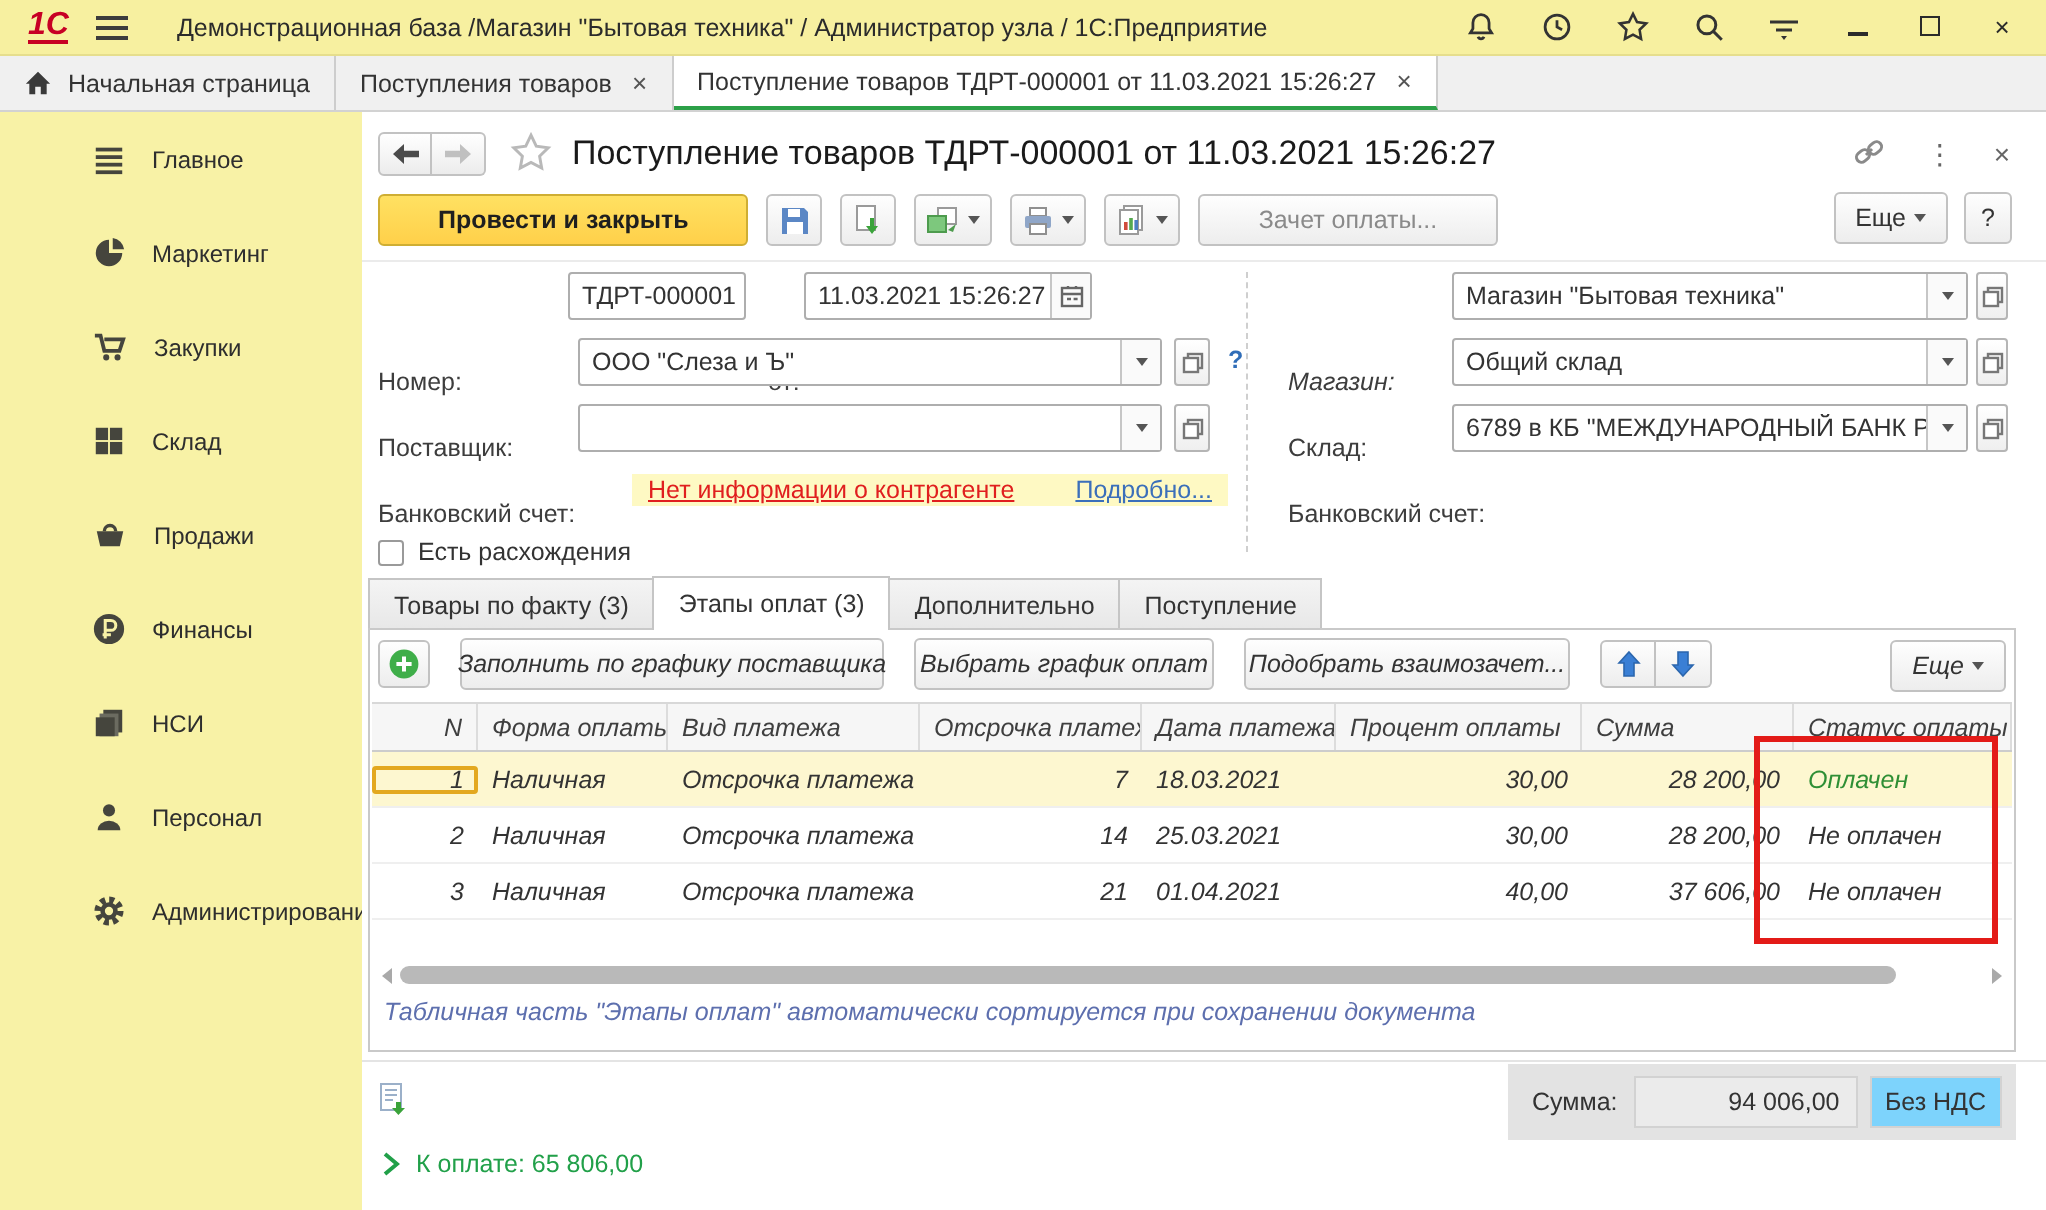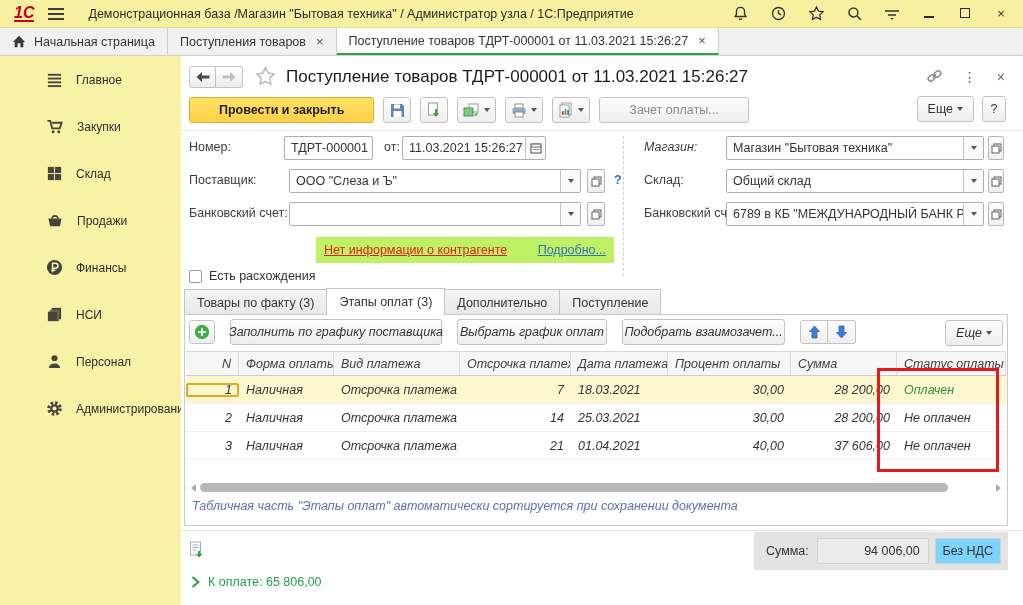--- a/index.html
+++ b/index.html
@@ -47,29 +47,29 @@
   .btn { height:26px; border:1px solid #c2c2c2; border-radius:3px; background:linear-gradient(#fefefe,#ededed); display:inline-flex; align-items:center; justify-content:center; padding:0 29px; cursor:pointer; white-space:nowrap; color:#333; }
   .btn-yellow { background:linear-gradient(#ffe162,#ffd04a); border:1px solid #cfae33; font-weight:700; color:#1f1f1f; }
   .icon-btn { width:28px; padding:0; }
   .split-btn { padding:0 5px; gap:4px; }
   .caret { width:0; height:0; border-left:3.5px solid transparent; border-right:3.5px solid transparent; border-top:4px solid #555; display:inline-block; }
   .btn-muted { color:#8a8a8a; }
   .tb-right { position:absolute; top:40px; right:17px; display:flex; gap:8px; }
   .toolbar-sep { position:absolute; left:0; top:74px; width:842px; border-bottom:1px solid #ebebeb; }
 
   
-  .flabel { position:absolute; color:#3d3d3d; white-space:nowrap; }
+  .flabel { position:absolute; color:#3d3d3d; white-space:nowrap;margin-top:44px; }
   .inputbox { position:absolute; height:24px; border:1px solid #aeaeae; border-radius:2px; background:#fff; display:flex; align-items:center; }
   .inputbox .val { flex:1; padding:0 6px; white-space:nowrap; overflow:hidden; }
   .seg { width:20px; height:100%; border-left:1px solid #c6c6c6; display:flex; align-items:center; justify-content:center; background:#fafafa; cursor:pointer; }
   .open-btn { position:absolute; width:18px; height:24px; border:1px solid #b5b5b5; border-radius:2px; background:linear-gradient(#fff,#efefef); display:flex; align-items:center; justify-content:center; cursor:pointer; }
   .q-link { position:absolute; color:#2f6db8; font-weight:700; cursor:pointer; }
   .col-sep { position:absolute; left:442px; top:80px; height:140px; border-left:1px dashed #cfcfcf; }
 
-  .warnband { position:absolute; left:135px; top:181px; width:298px; height:26px; background:#bef264; display:flex; align-items:center; justify-content:space-between; padding:0 8px; }
+  .warnband { position:absolute; left:135px; top:181px; width:298px; height:16px; background:#fef9c3; display:flex; align-items:center; justify-content:space-between; padding:0 8px; }
   .warn-link { color:#e01f1f; text-decoration:underline; cursor:pointer; white-space:nowrap; }
   .detail-link { color:#3b6fba; text-decoration:underline; cursor:pointer; white-space:nowrap; }
 
   .chk-row { position:absolute; left:8px; top:213px; display:flex; align-items:center; gap:7px; }
   .chk { width:13px; height:13px; border:1px solid #9a9a9a; border-radius:2px; background:#fff; cursor:pointer; }
 
   
   .ptabs { position:absolute; left:3px; top:232px; width:823px; height:27px; display:flex; align-items:flex-end; }
   .ptab { height:26px; border:1px solid #c5c5c5; border-bottom:none; background:linear-gradient(#f4f4f4,#e7e7e7); display:flex; align-items:center; justify-content:center; padding:0 12px; margin-right:-1px; cursor:pointer; white-space:nowrap; color:#333; }
   .ptab.active { background:#fff; height:27px; position:relative; z-index:2; }
@@ -181,20 +181,27 @@
   <div class="side-item">
     <svg width="17" height="17" viewBox="0 0 18 18">
         <g fill="#45453d">
           <rect x="2" y="3" width="14" height="2"></rect>
           <rect x="2" y="7" width="14" height="2"></rect>
           <rect x="2" y="11" width="14" height="2"></rect>
           <rect x="2" y="15" width="14" height="2"></rect>
         </g>
       </svg>
     <span>Главное</span>
+  </div>
+  <div class="side-item">
+    <svg width="17" height="17" viewBox="0 0 18 18">
+        <path d="M9 2a7 7 0 1 0 7 7H9z" fill="#45453d"></path>
+        <path d="M11 1a7 7 0 0 1 6 6h-6z" fill="#45453d"></path>
+      </svg>
+    <span>Маркетинг</span>
   </div>
   <div class="side-item">
     <svg width="18" height="17" viewBox="0 0 18 18">
         <path d="M1 3h3l2 8h8l2-6H6" fill="none" stroke="#45453d" stroke-width="2"></path>
         <circle cx="7" cy="14.5" r="1.6" fill="#45453d"></circle>
         <circle cx="13" cy="14.5" r="1.6" fill="#45453d"></circle>
       </svg>
     <span>Закупки</span>
   </div>
   <div class="side-item">

